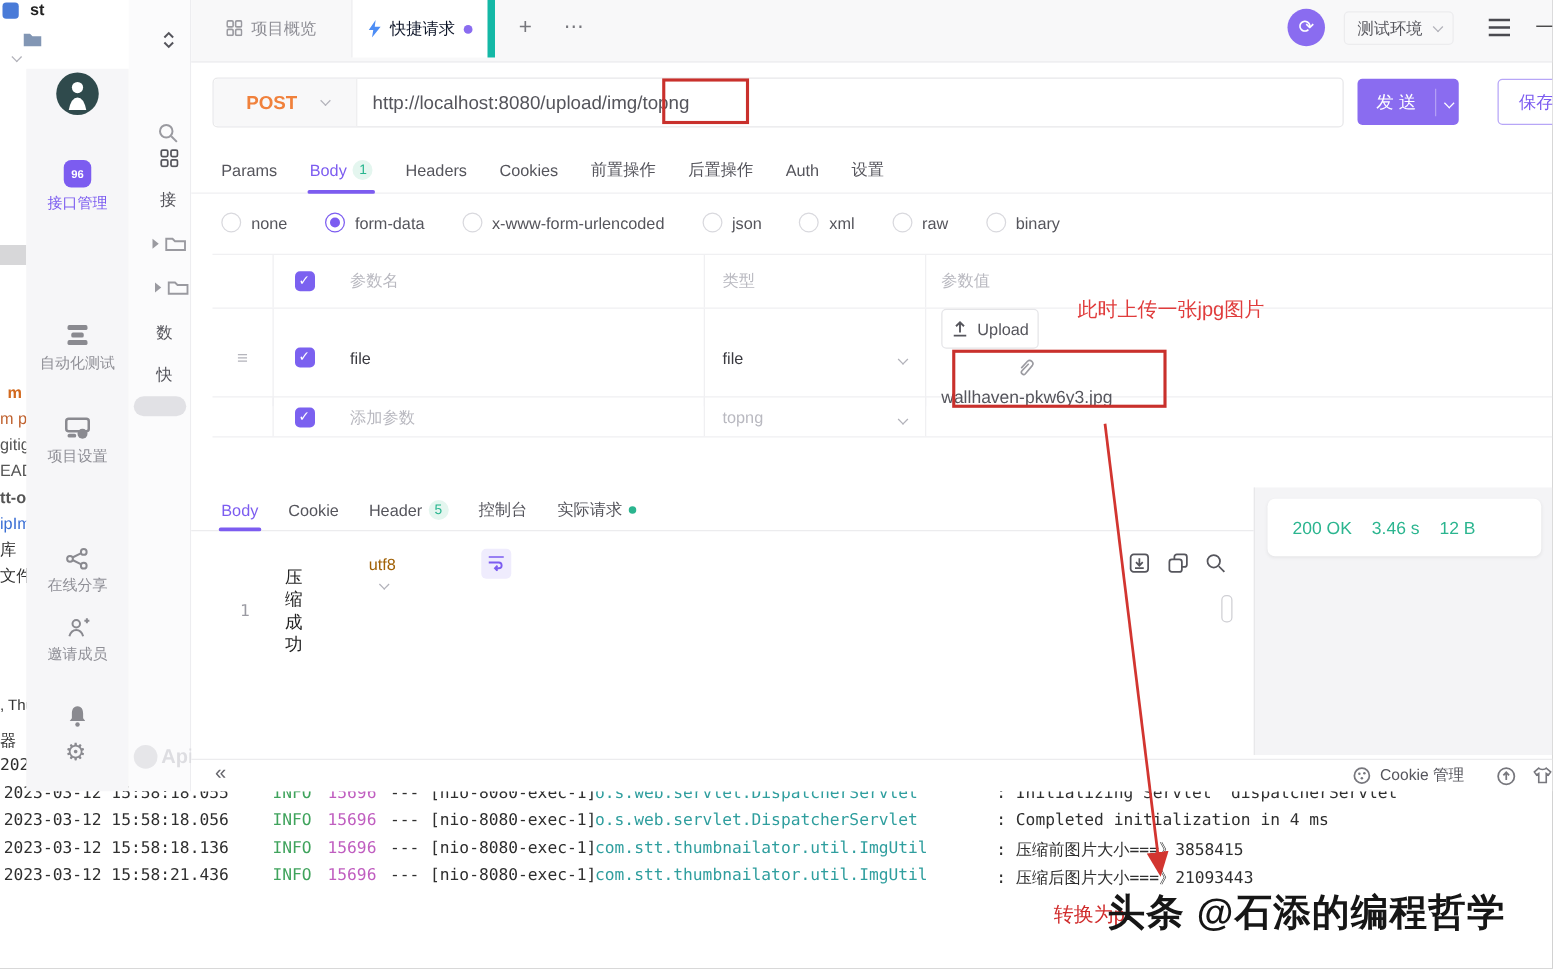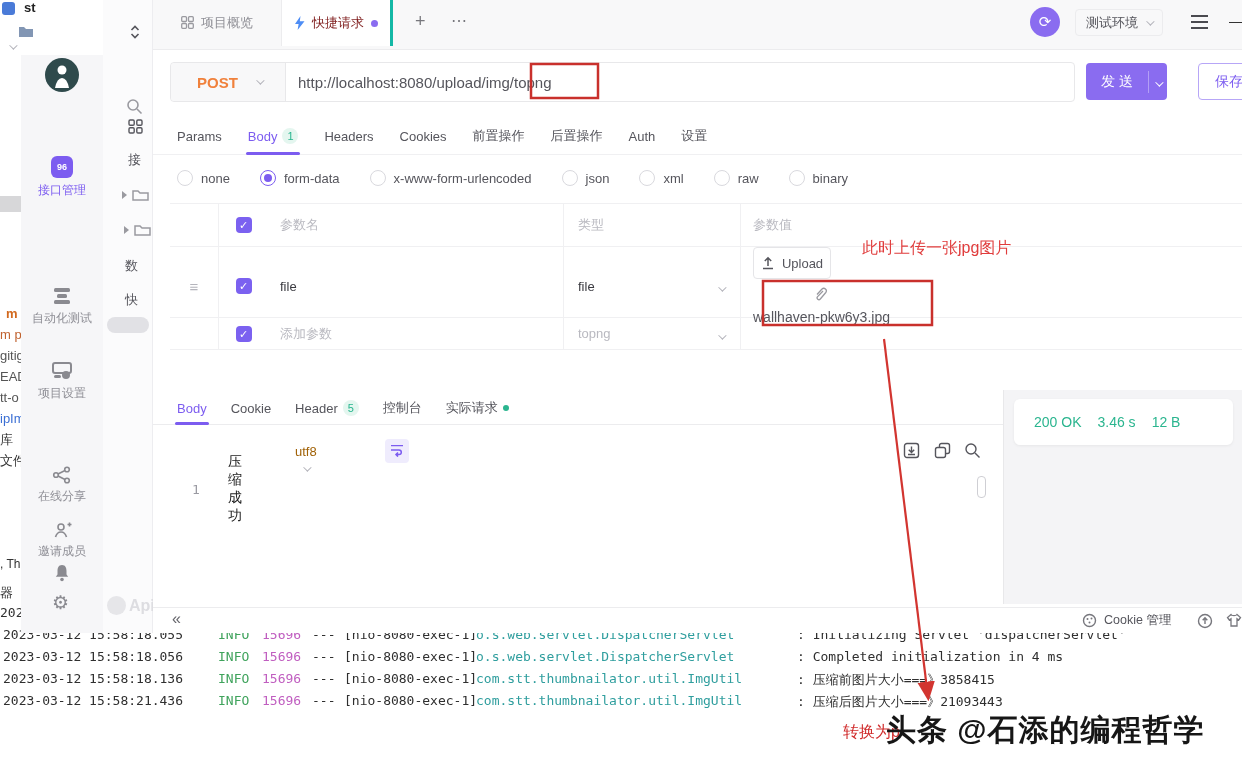--- a/index.html
+++ b/index.html
@@ -17,36 +17,36 @@
   .lg-dash{width:32px;} .lg-thread{width:132px;} .lg-logger{width:321px;color:#2f9e9e;}
   .lg-msg{color:#2f2f2f;}
   .watermark { position:absolute; left:886px; top:710px; z-index:12; font-size:30px;
                font-weight:700; color:#161616; letter-spacing:1px; white-space:nowrap; }
   .red-note  { position:absolute; left:843px; top:722px; z-index:11; font-size:16px;
                color:#d02b2b; white-space:nowrap; }
 
   
   .sidebar { position:absolute; left:21px; top:55px; width:82px; height:578px;
              background:#f6f6f8; z-index:2; }
-  .side-item { position:absolute; width:82px; text-align:center;margin-top:28px; }
+  .side-item { position:absolute; width:82px; text-align:center; }
   .side-label { font-size:12px; color:#8f8f96; display:block; margin-top:4px; }
   .side-item.active .side-label { color:#7c5cf0; }
   .tree { position:absolute; left:103px; top:0; width:50px; height:633px;
           background:#fbfbfc; border-right:1px solid #ededf0; z-index:2; }
   .tree .t-label { position:absolute; font-size:13px; color:#55555c; }
   .main { position:absolute; left:153px; top:0; width:1089px; height:633px;
           background:#fff; z-index:2; }
 
   
   .tabbar { position:absolute; top:0; left:0; right:0; height:50px; background:#f8f8f9;
             border-bottom:1px solid #ececee; }
   .tab { position:absolute; top:0; height:45px; display:flex; align-items:center; gap:7px;
          font-size:13px; color:#8f8f96; padding:0 12px; cursor:pointer; }
-  .tab.active { background:#fff; border-left:1px solid #ececee; border-right:3px solid #14b8a6;
-                color:#7f1d1d; height:46px; z-index:1; }
+  .tab.active { background:#fff; border-left:1px solid #ececee; border-right:6px solid #14b8a6;
+                color:#0f172a; height:46px; z-index:1; }
   .dot { width:7px; height:7px; border-radius:50%; background:#8a6cf0; }
   .sync-btn { position:absolute; left:877px; top:7px; width:30px; height:30px; border-radius:50%;
               background:#8a6cf0; color:#fff; font-size:15px; line-height:30px; text-align:center; }
   .env-box { position:absolute; left:922px; top:9px; height:27px; display:flex; align-items:center;
              gap:8px; padding:0 10px; border:1px solid #ececee; border-radius:4px;
              font-size:13px; color:#55555c; background:#f8f8f9; }
   .chev { display:inline-block; width:6px; height:6px; border-right:1.5px solid #b2b2ba;
           border-bottom:1.5px solid #b2b2ba; transform:rotate(45deg) translateY(-2px); }
   .hamburger { position:absolute; left:1038px; top:15px; width:17px; }
   .hamburger div { height:2px; background:#4a4a50; margin-bottom:4px; }
@@ -160,21 +160,21 @@
     <svg class="abs ic" style="left:18px;top:25px;" width="16" height="13" viewBox="0 0 16 13">
         <path d="M1 2 h5 l2 2 h7 v8 H1 Z" fill="#8296b4"></path>
       </svg>
     <span class="chev abs" style="left:9px;top:44px;"></span>
     <div class="abs" style="left:0;top:196px;width:21px;height:16px;background:#d7d7d9;"></div>
 
     <span class="bg-frag" style="left:6px;top:306px;color:#d2691e;font-weight:700;">m</span>
     <span class="bg-frag" style="left:0;top:327px;color:#c0622f;">m p</span>
     <span class="bg-frag" style="left:0;top:348px;">gitig</span>
     <span class="bg-frag" style="left:0;top:369px;">EAD</span>
-    <span class="bg-frag" style="left:0;top:390px;">tt-o</span>
+    <span class="bg-frag" style="left:0;top:390px;font-weight:bold;">tt-o</span>
     <span class="bg-frag" style="left:0;top:411px;color:#3b6fd4;">ipIm</span>
     <span class="bg-frag" style="left:0;top:431px;color:#333;">库</span>
     <span class="bg-frag" style="left:0;top:452px;color:#333;">文件</span>
     <span class="bg-frag" style="left:0;top:557px;font-size:12px;color:#333;">, Thu</span>
     <span class="bg-frag" style="left:0;top:584px;color:#333;">器</span>
     <span class="bg-frag" style="left:0;top:605px;font-family:'DejaVu Sans Mono',monospace;color:#2f2f2f;">202</span>
 
     <div class="bg-log" style="top:627px;">
       <span class="lg-time">2023-03-12 15:58:18.055</span>
         <span class="lg-level">INFO</span>

